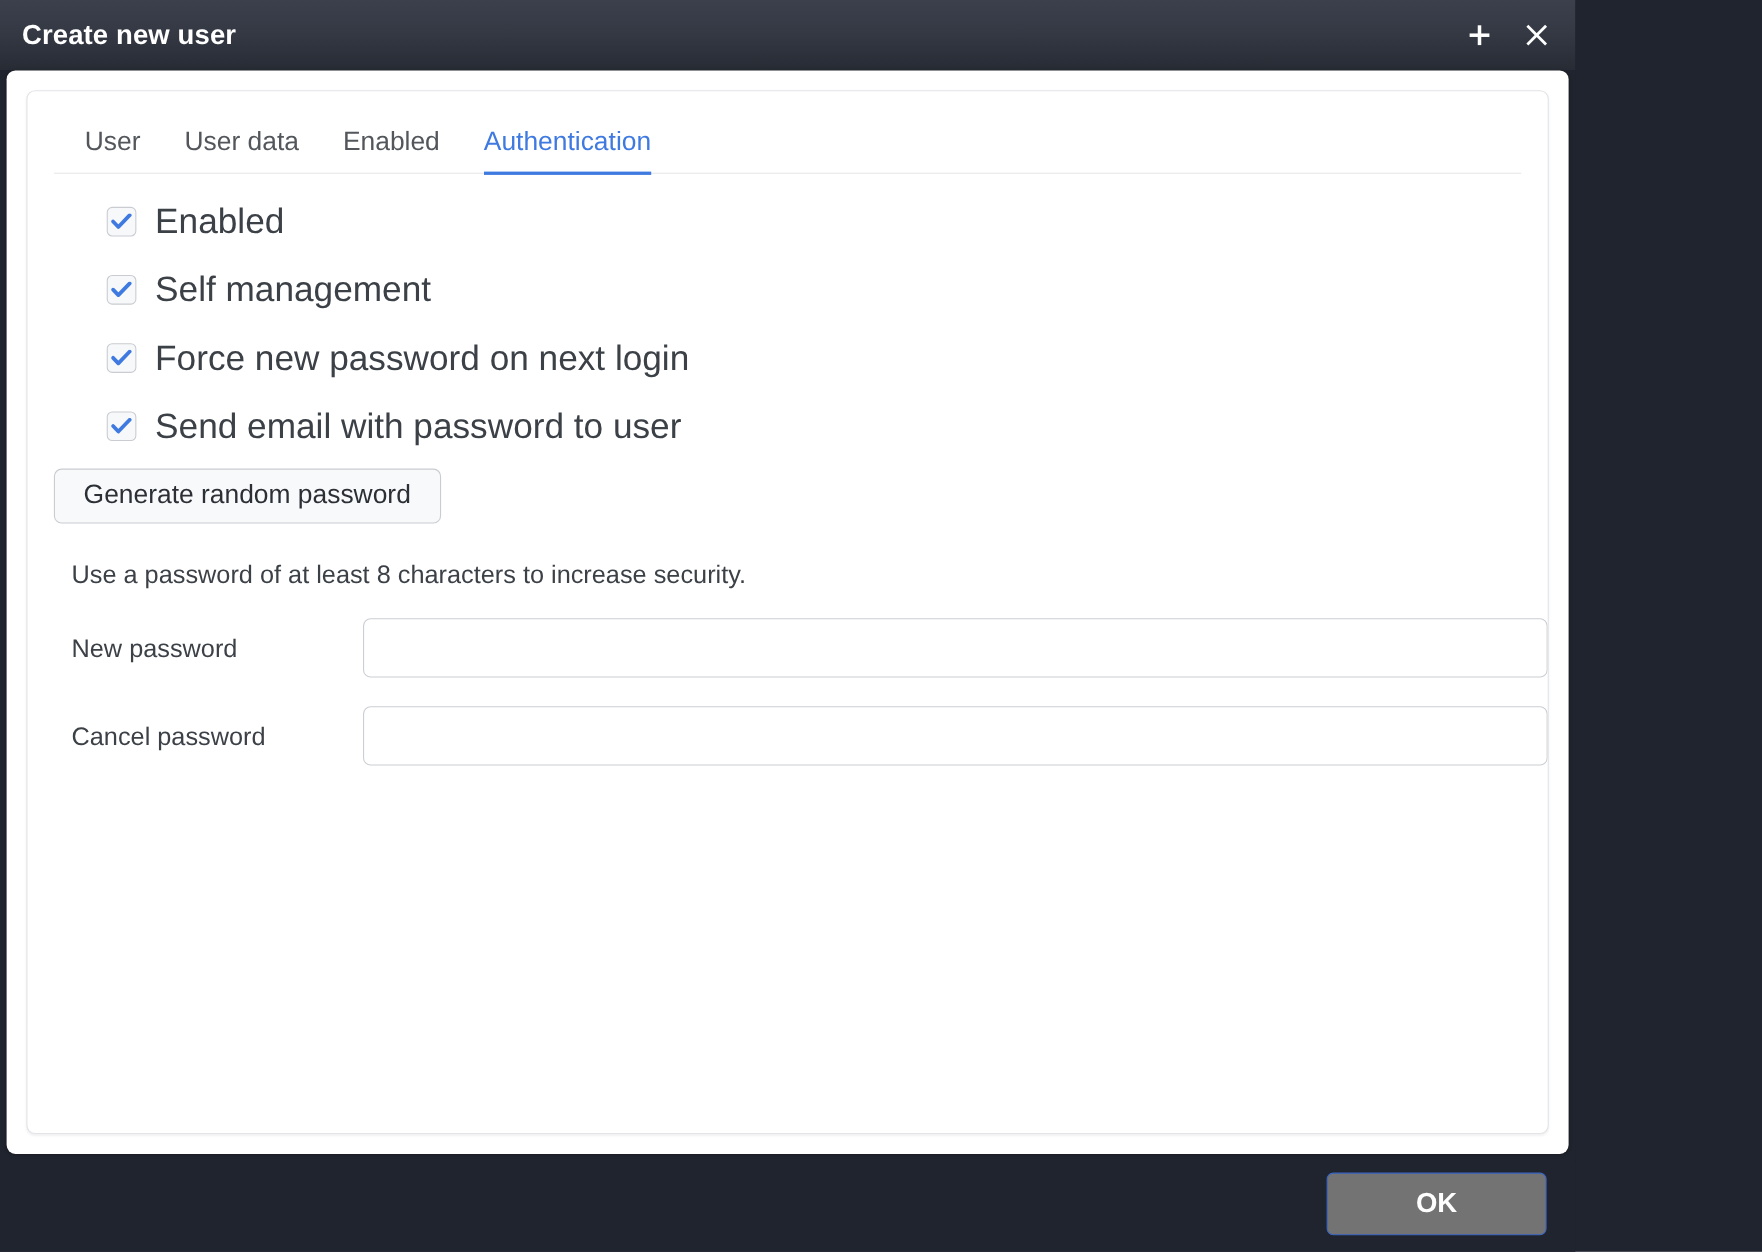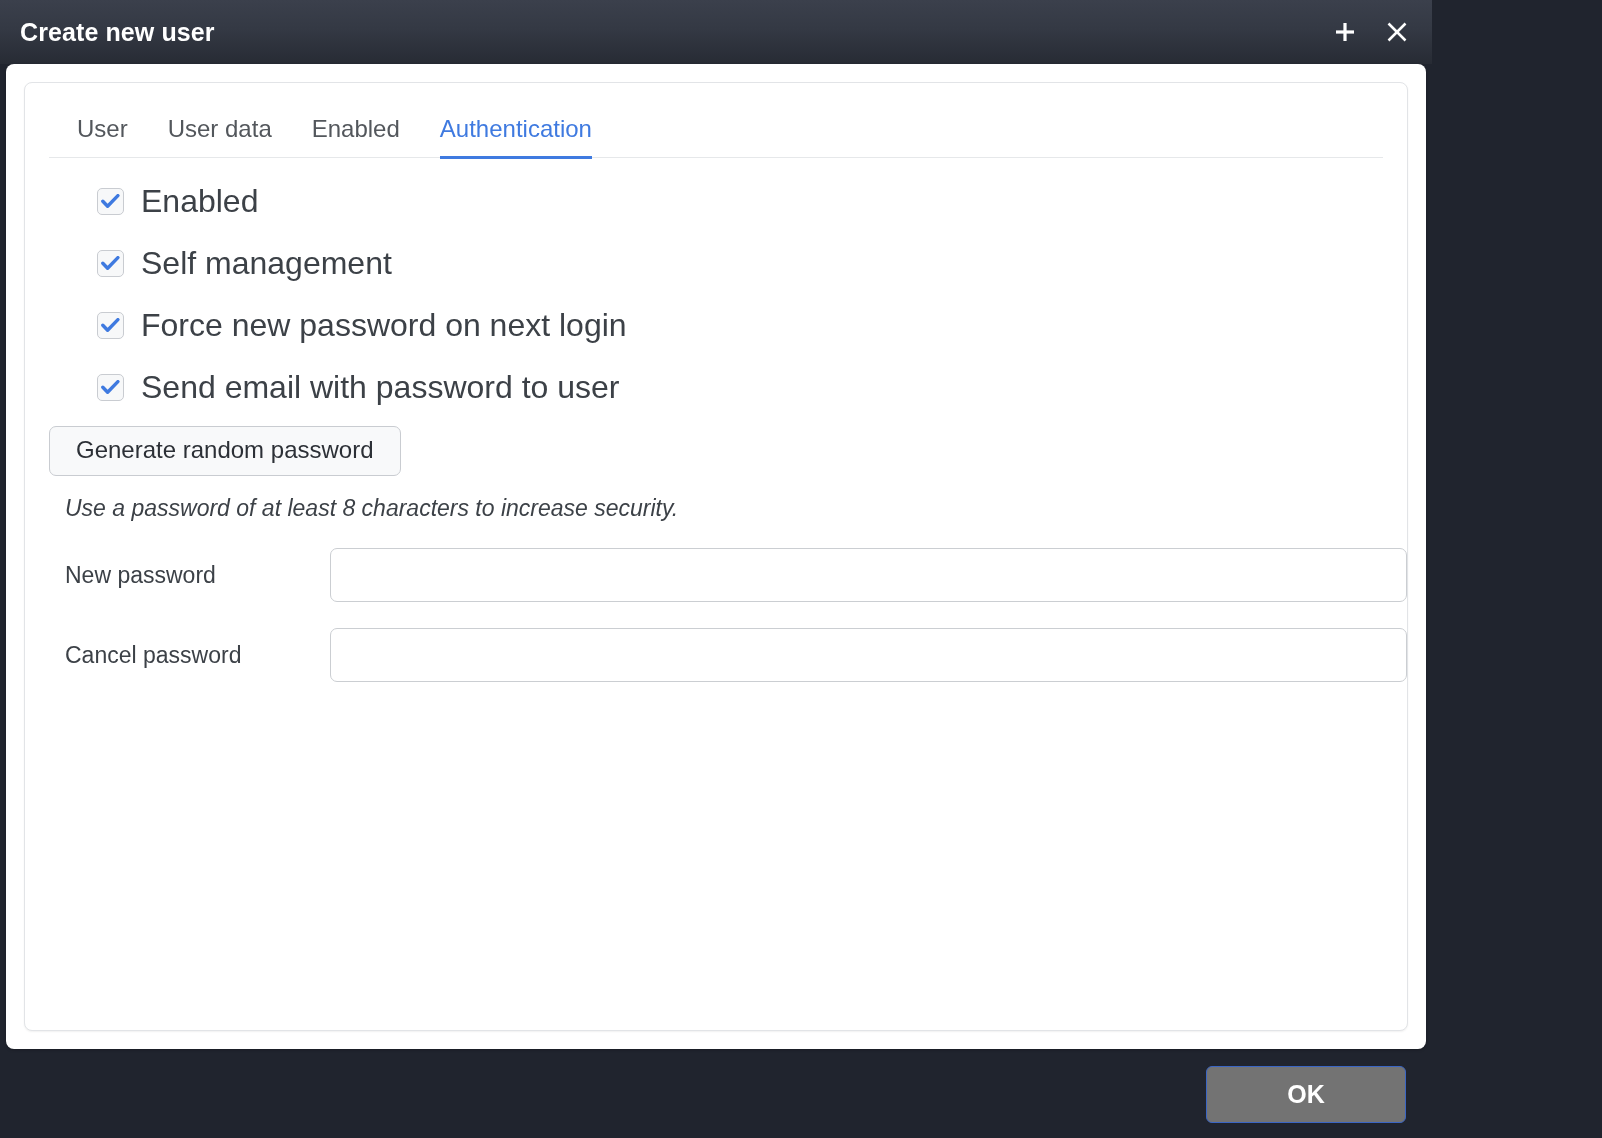--- a/index.html
+++ b/index.html
@@ -167,22 +167,21 @@
     border-radius: 7px;
     padding: 11px 26px 13px 26px;
     cursor: pointer;
     line-height: 1;
   }
 
   .hint {
     font-size: 23px;
     color: #3c4147;
     padding-left: 40px;
-    margin-top: 19px;
-    font-style: italic;
+    margin-top: 33px;
   }
 
   .field-row {
     display: flex;
     align-items: center;
     padding-left: 40px;
     margin-top: 26px;
   }
 
   .field-label {

